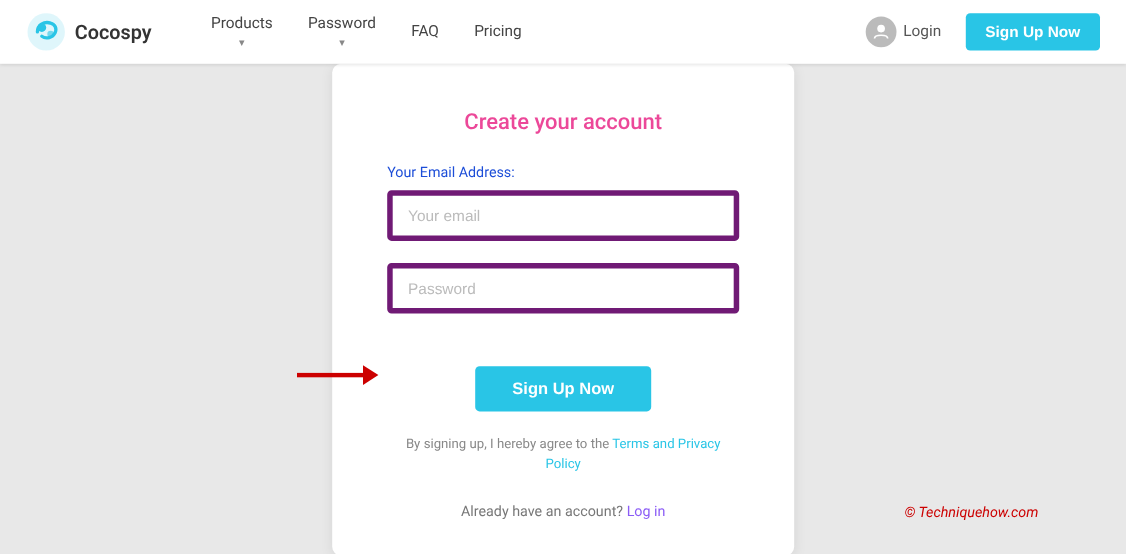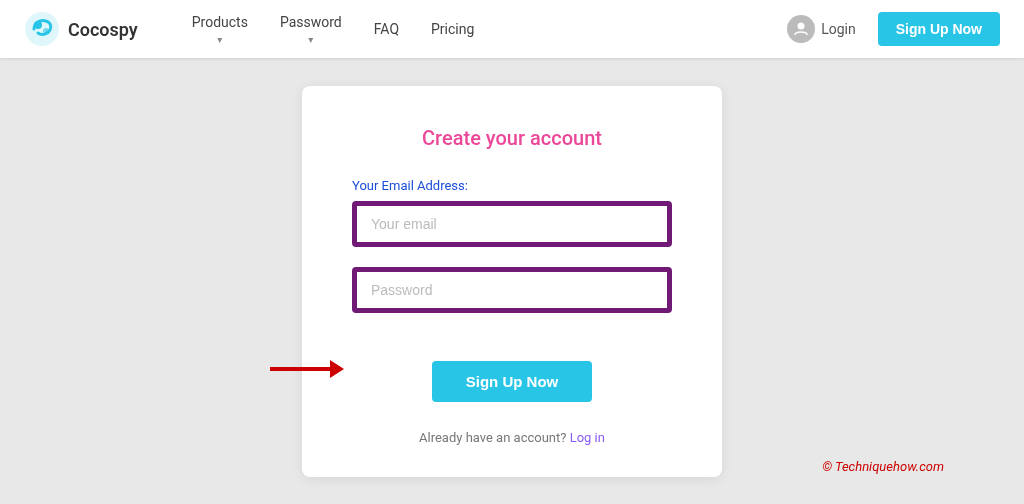--- a/index.html
+++ b/index.html
@@ -291,20 +291,23 @@
     <div class="btn-wrapper">
       <div class="arrow-container">
         <div class="red-arrow">
           <div class="arrow-line"></div>
           <div class="arrow-head"></div>
         </div>
       </div>
       <button class="signup-btn-large">Sign Up Now</button>
     </div>
 
+    <p class="terms-text">
+      <span>By signing up, I hereby agree to the </span><a class="terms-link" href="#">Terms and Privacy Policy</a>
+    </p>
 
     <p class="already-account">
       <span>Already have an account?</span>&nbsp;<a class="login-link" href="#">Log in</a>
     </p>
   </div>
 
   <div class="watermark">© Techniquehow.com</div>
 
 </div>
 

